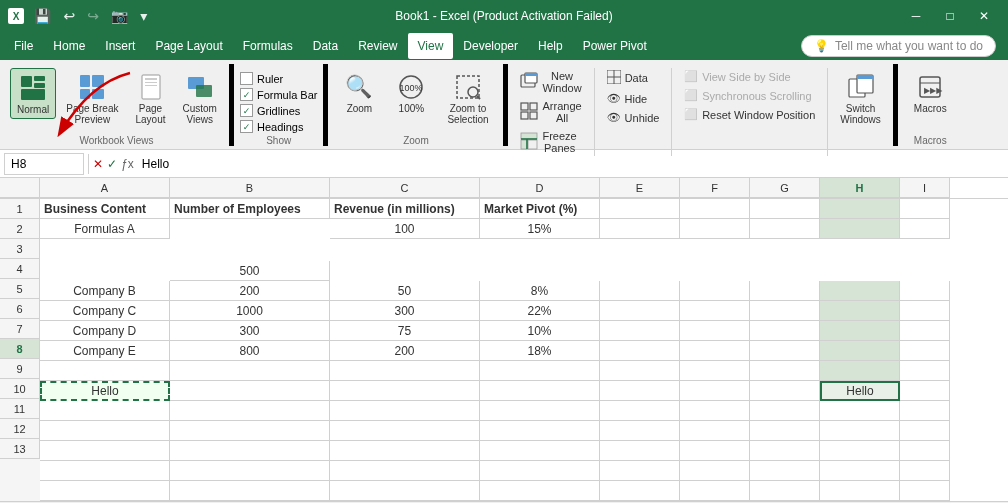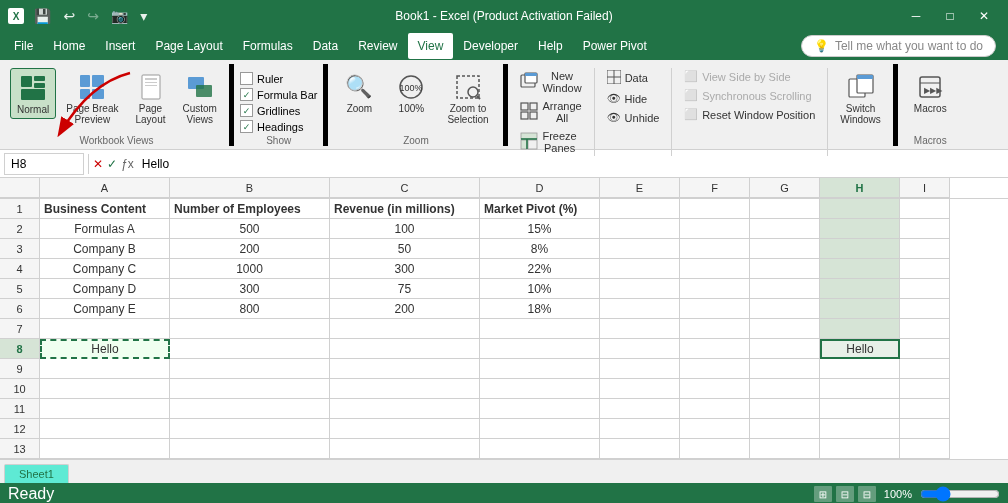--- a/index.html
+++ b/index.html
@@ -631,21 +631,21 @@
         <div class="cell bold" style="width:120px;">Market Pivot (%)</div>
         <div class="cell" style="width:80px;"></div>
         <div class="cell" style="width:70px;"></div>
         <div class="cell" style="width:70px;"></div>
         <div class="cell h-highlight" style="width:80px;"></div>
         <div class="cell" style="width:50px;"></div>
       </div>
 
       <div class="sheet-row">
         <div class="cell center" style="width:130px;">Formulas A</div>
-        <div class="cell center" style="width:160px;">500</div>
+        <div class="cell center" style="width:160px;margin-top:42px;">500</div>
         <div class="cell center" style="width:150px;">100</div>
         <div class="cell center" style="width:120px;">15%</div>
         <div class="cell" style="width:80px;"></div>
         <div class="cell" style="width:70px;"></div>
         <div class="cell" style="width:70px;"></div>
         <div class="cell h-highlight" style="width:80px;"></div>
         <div class="cell" style="width:50px;"></div>
       </div>
 
       <div class="sheet-row">

